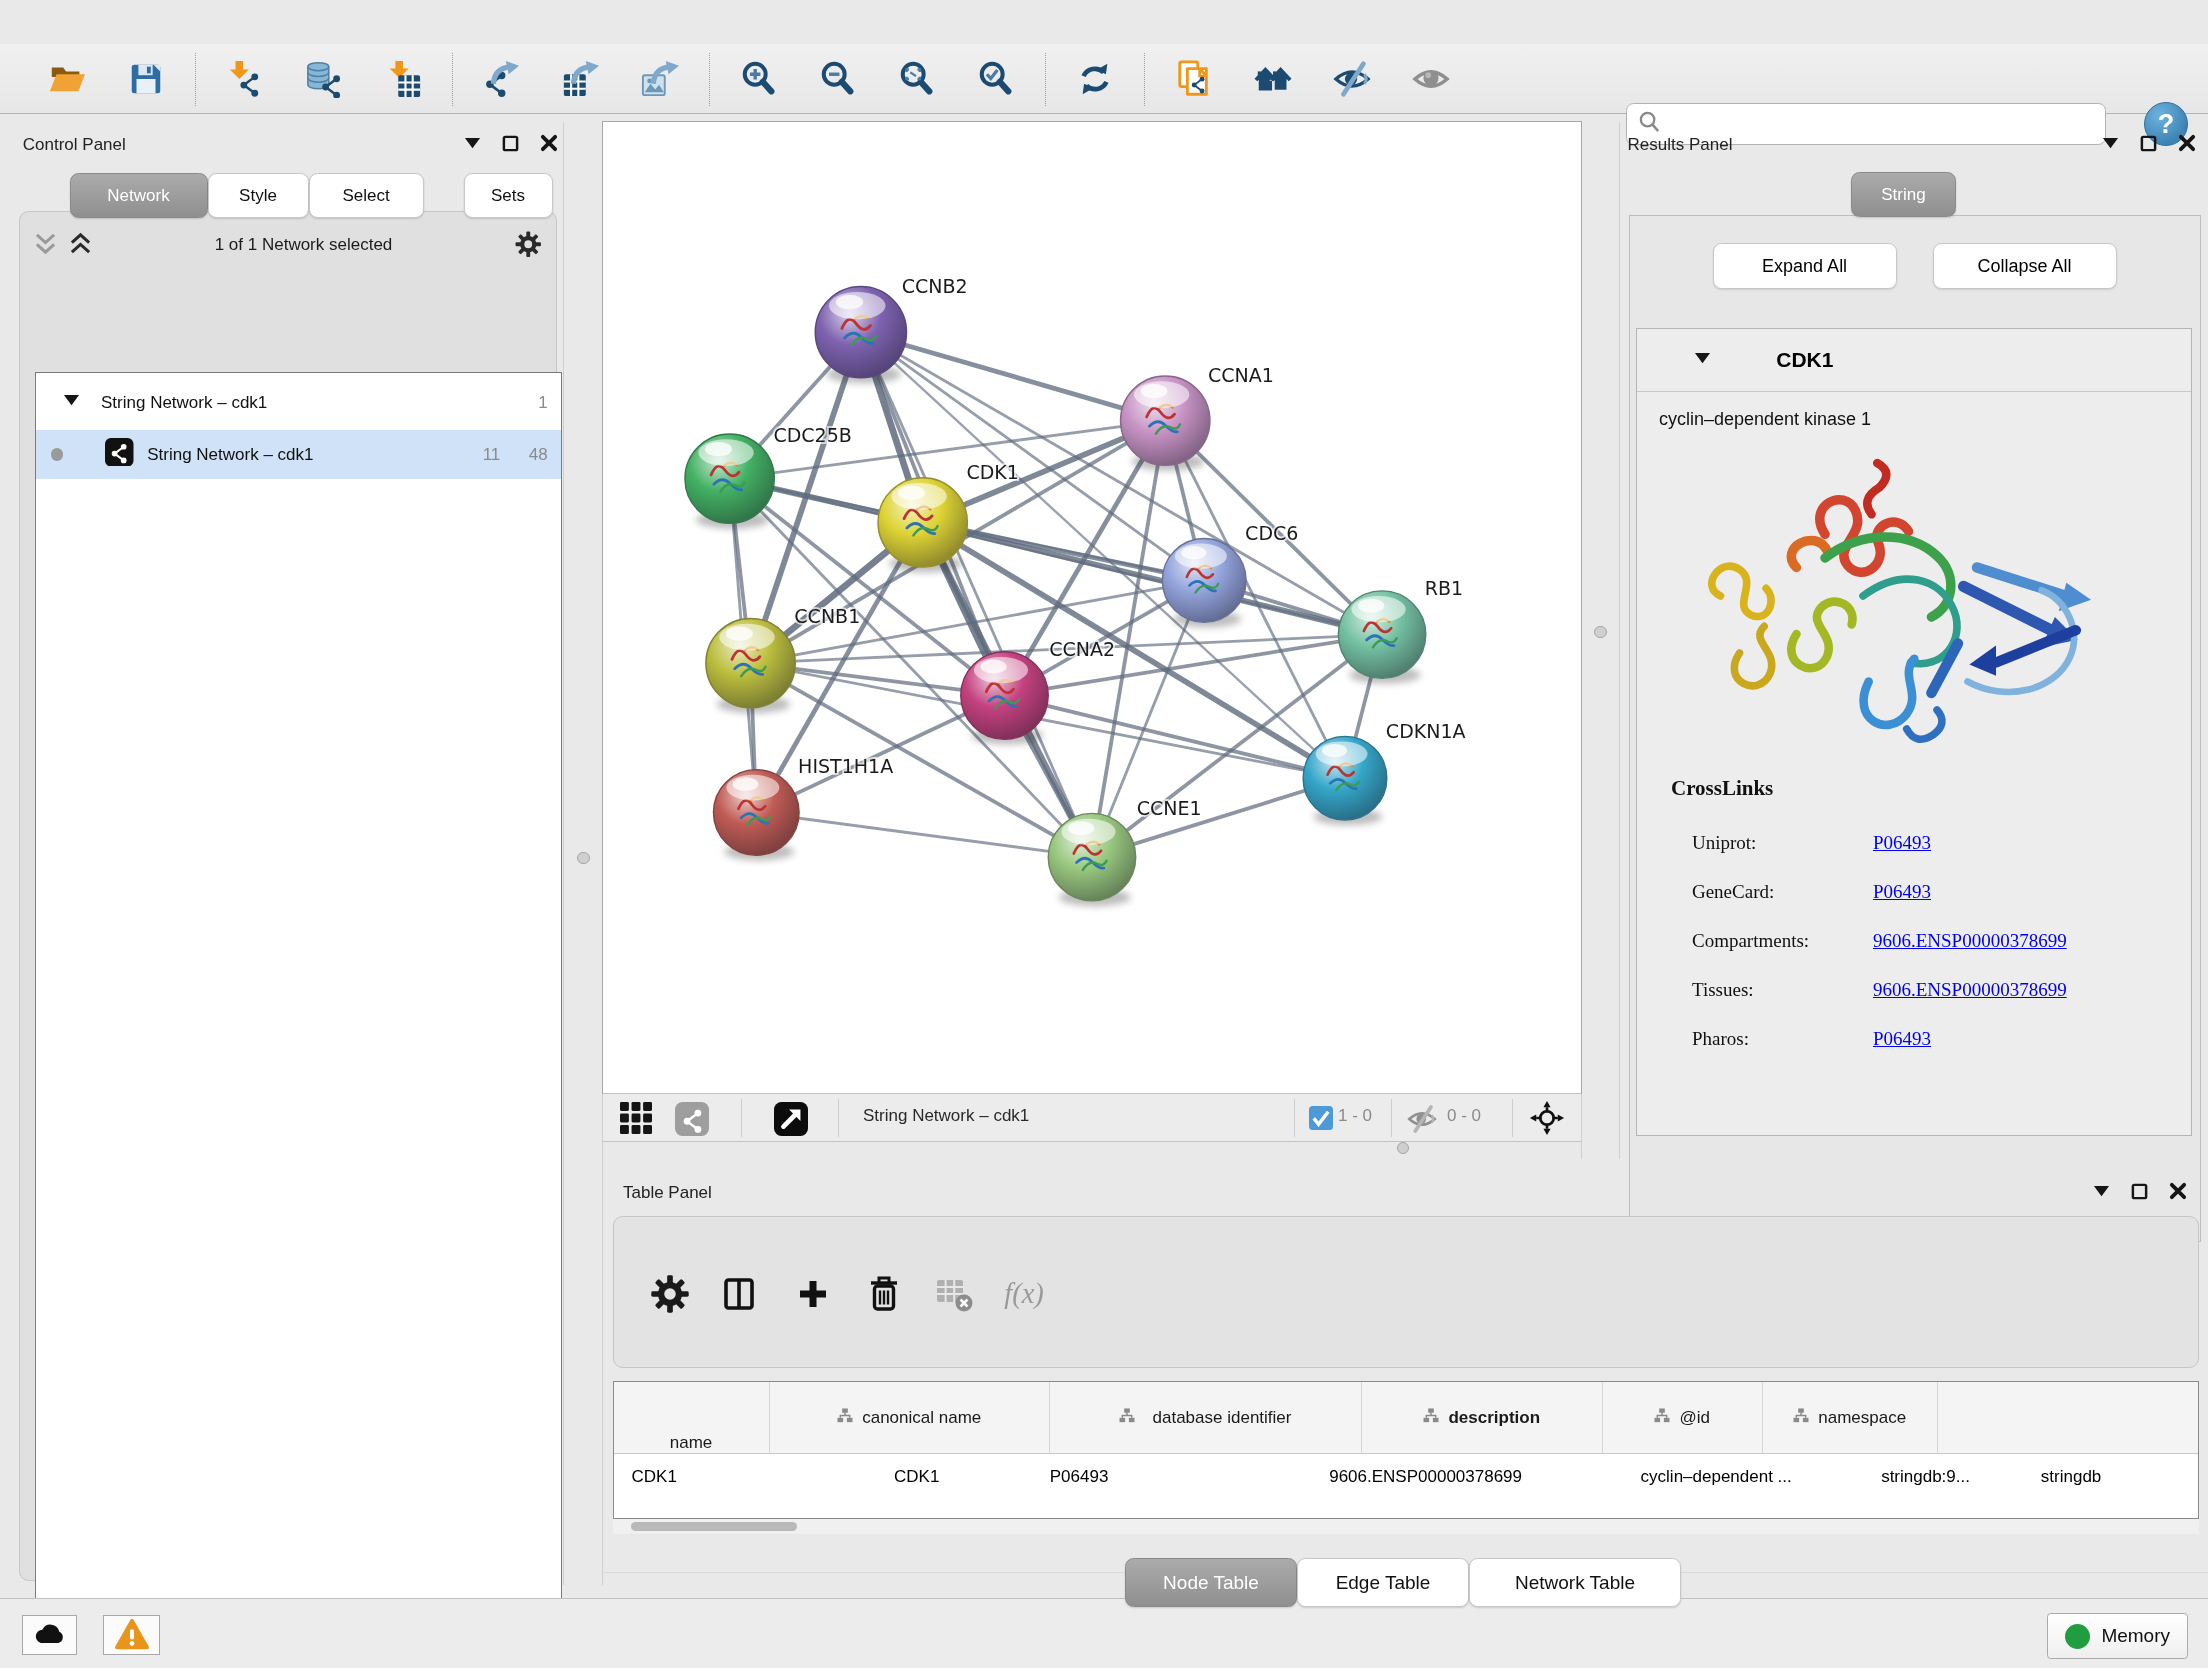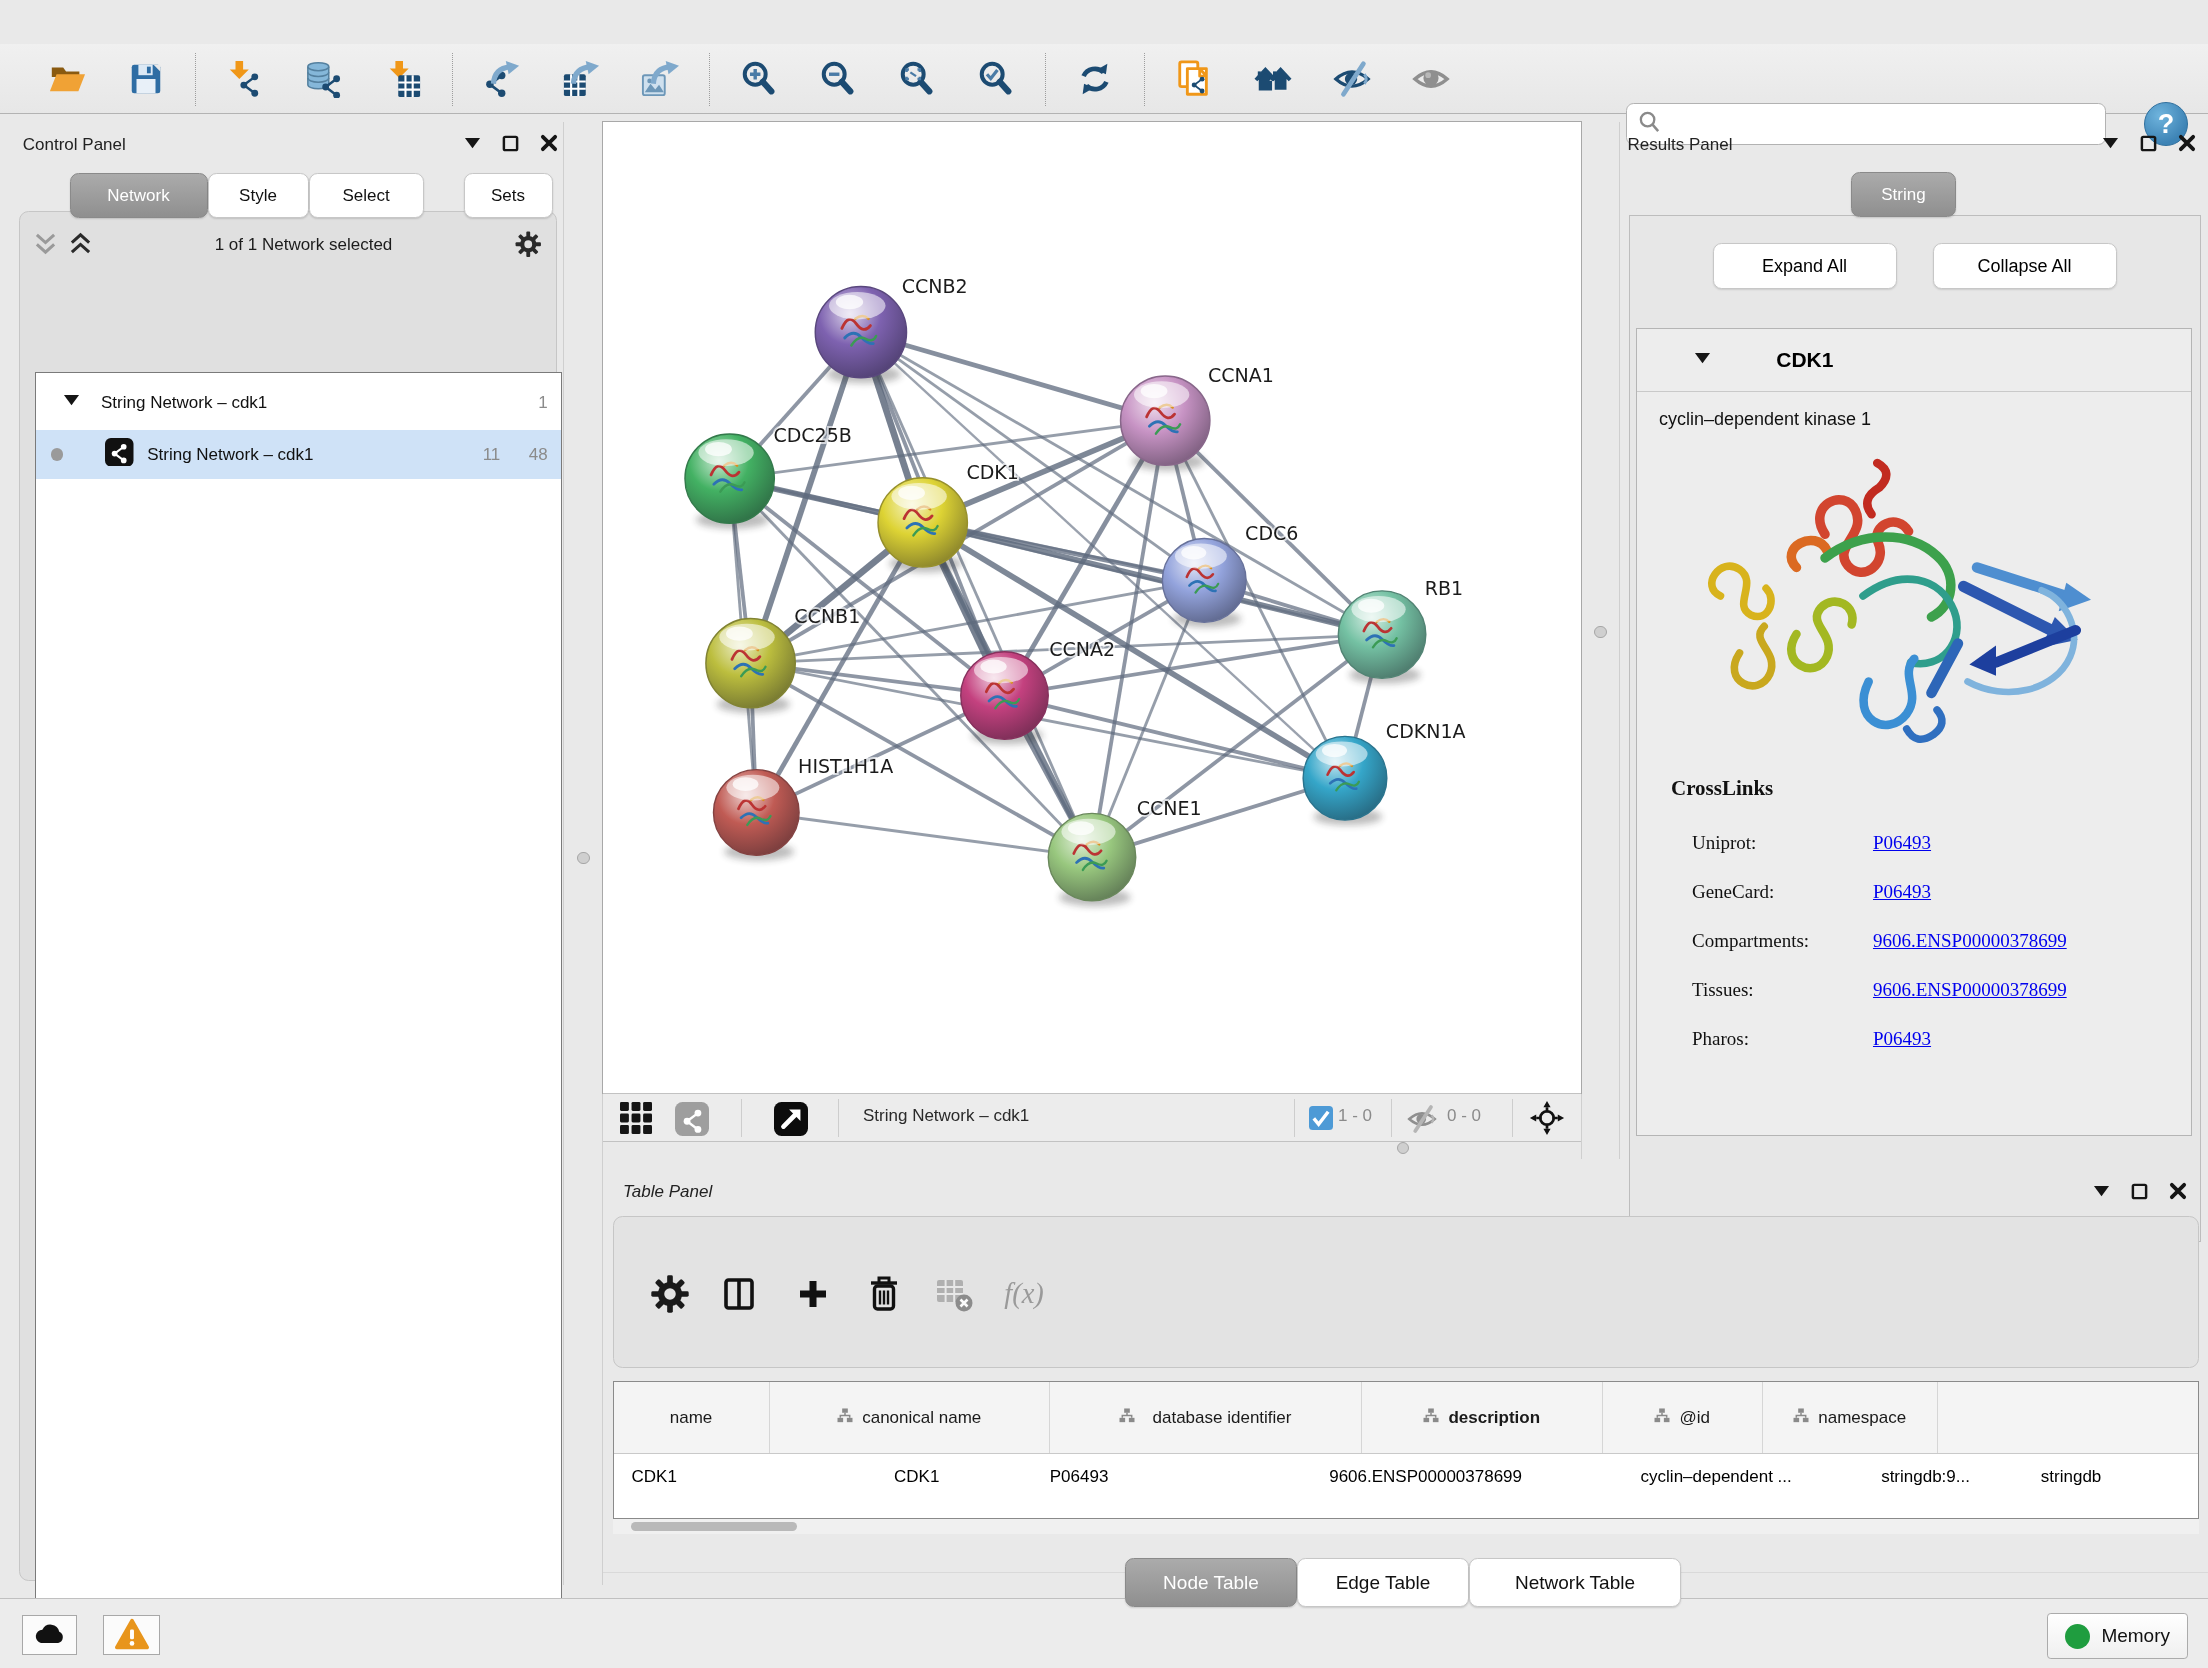--- a/index.html
+++ b/index.html
@@ -79,21 +79,21 @@
   .rp-desc { position:absolute; left:15px; top:13.3px; font-size:18px; color:#111; }
   .xl { font-family:"Liberation Serif", serif; color:#111; }
   .xl-head { position:absolute; left:27px; top:380px; font-size:21px; font-weight:bold; }
   .xl-rows { position:absolute; left:48px; top:422px; width:476px; }
   .xl-row { display:flex; height:49px; align-items:center; font-size:19px; }
   .xl-label { width:181px; }
   .xl-link { color:#0000EE; text-decoration:underline; }
 
   
   .table-panel { position:absolute; left:603px; top:1155px; width:1605px; height:462px; }
-  .tp-titlerow { position:absolute; left:20px; top:27px; right:21px; display:flex; align-items:flex-start;font-style:italic; }
+  .tp-titlerow { position:absolute; left:20px; top:27px; right:21px; display:flex; align-items:flex-end; }
   .tp-toolbar { position:absolute; left:9.5px; top:61px; width:1586px; height:152px;
     background:#e3e3e3; border:1px solid #c6c6c6; border-radius:9.5px; }
   .tp-tool { position:absolute; top:46px; width:61px; height:61px; display:flex; align-items:center; justify-content:center; }
   .tp-table { position:absolute; left:9.5px; top:226px; width:1586px; height:138px; background:#fff; border:1px solid #8a8a8a; }
   .tp-header { position:absolute; left:0; top:0; height:72px; width:100%; background:#f4f4f4; border-bottom:1.9px solid #c9c9c9; display:flex; }
   .tp-hcell { display:flex; align-items:center; justify-content:center; gap:9.5px; font-size:17px; color:#1a1a1a;
     border-right:1px solid #d6d6d6; height:100%; }
   .tp-row { position:absolute; left:0; top:72px; height:46px; width:100%; display:flex; }
   .tp-cell { font-size:17px; color:#000; padding-left:18px; display:flex; align-items:center; }
   .tp-scroll { position:absolute; left:9.5px; top:364px; width:1586px; height:15px; background:#f0f0f0; }
@@ -844,21 +844,21 @@
               </g>
               <circle cx="30" cy="29" r="8.5" fill="#7d7d7d"></circle>
               <path d="M26.5 25.5 l7 7 M33.5 25.5 l-7 7" stroke="#fff" stroke-width="2.6"></path>
             </g>
           </svg>
         </span>
       <span class="tp-tool" style="left:380px; font-family:'Liberation Serif',serif; font-style:italic; font-size:28.5px; color:#9a9a9a">f(x)</span>
     </div>
     <div class="tp-table">
       <div class="tp-header" id="tp-header">
-          <div class="tp-hcell" style="width: 156px;">
+          <div class="tp-hcell" style="width: 156px; align-items: flex-end;">
             <span>name</span>
           </div>
           <div class="tp-hcell" style="width: 280px;">
             <span><svg width="16" height="15" viewBox="0 0 17 16" xmlns="http://www.w3.org/2000/svg">
                 <g fill="#8a8a8a">
                   <rect x="5.5" y="0.5" width="6" height="4.6"></rect>
                   <rect x="0.5" y="10.5" width="6" height="4.6"></rect>
                   <rect x="10.5" y="10.5" width="6" height="4.6"></rect>
                 </g>
                 <path d="M8.5 5 v3 M3.5 10.5 v-2.5 h10 v2.5 M8.5 8 v0" stroke="#8a8a8a" stroke-width="1.6" fill="none"></path>

